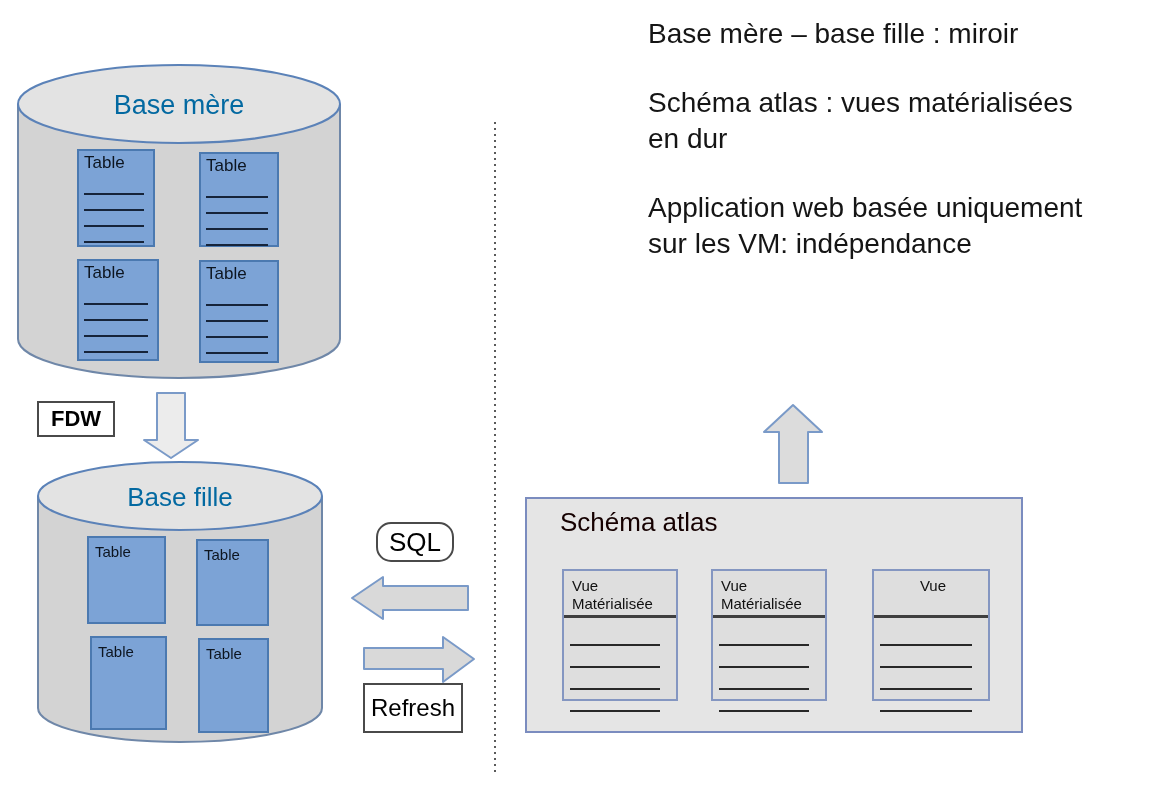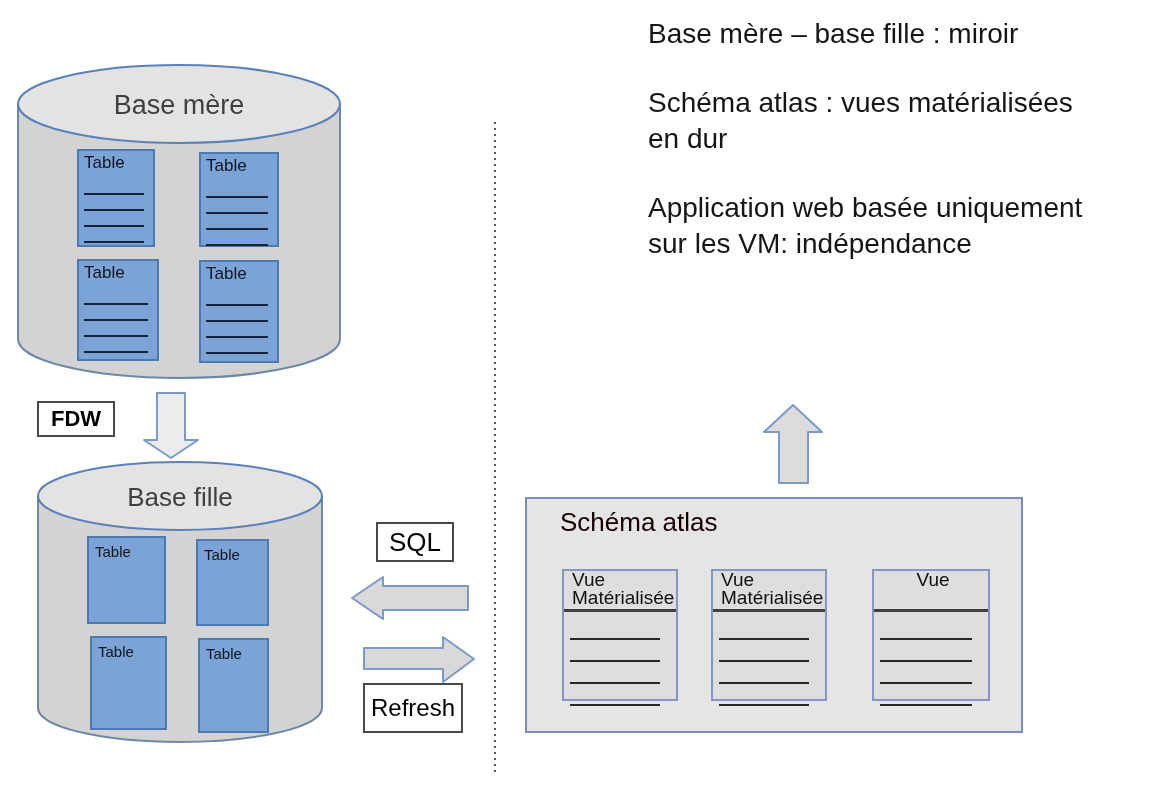--- a/index.html
+++ b/index.html
@@ -4,38 +4,38 @@
 <style>
   html,body{margin:0;padding:0;background:#fff;}
   .canvas{
     position:relative;width:1155px;height:788px;background:#ffffff;overflow:hidden;
     font-family:"Liberation Sans","DejaVu Sans",sans-serif;color:#111;
   }
   .abs{position:absolute;}
   svg.layer{position:absolute;left:0;top:0;z-index:0;}
 
   
-  .cyl-title{z-index:2;text-align:center;font-size:27px;color:#404040;}
+  .cyl-title{z-index:2;text-align:center;font-size:27px;color:#0369a1;}
 
   
   .tcard{
     z-index:2;background:#7CA3D6;border:2px solid #4B79B0;box-sizing:border-box;
   }
   .tcard .tlabel{font-size:17px;color:#0d1520;padding:2px 0 0 5px;line-height:20px;}
   .tcard.small .tlabel{font-size:15px;padding:4px 0 0 6px;}
   .mlines{position:absolute;top:28px;left:5px;right:9px;}
   .mline{height:14px;border-bottom:2px solid #16243a;}
 
   
   .tag{
     z-index:2;background:#ffffff;border:2px solid #4a4a4a;box-sizing:border-box;
     display:flex;align-items:center;justify-content:center;color:#000;
   }
   .tag.fdw{font-size:22px;font-weight:700;}
-  .tag.sql{font-size:26px;}
+  .tag.sql{font-size:26px;border-radius:15px;}
   .tag.refresh{font-size:24px;}
 
   
   .notes{z-index:2;width:505px;}
   .note{font-size:28px;line-height:36px;margin:0 0 33px 0;color:#151515;}
   .note div{white-space:nowrap;}
 
   
   .app-ellipse{
     z-index:2;background:#EE3A3C;border:2px solid #7787B5;border-radius:50%;
@@ -46,21 +46,21 @@
     z-index:2;background:#e5e5e5;border:2px solid #7B8CBF;box-sizing:border-box;
   }
   .schema-title{position:absolute;left:33px;top:8px;font-size:26px;color:#150000;}
 
   
   .vcard{
     position:absolute;top:70px;width:116px;height:132px;background:#DEDEDE;
     border:2px solid #8496C1;box-sizing:border-box;
   }
   .vhead{
-    height:38px;padding:0 4px 0 8px;font-size:19px;line-height:18px;
+    height:38px;padding:6px 4px 0 8px;font-size:15px;line-height:18px;
     border-bottom:3px solid #3f3f3f;color:#101010;
   }
   .vcard.center .vhead{text-align:center;}
   .vlines{padding:6px 16px 0 6px;}
   .vline{height:20px;border-bottom:2px solid #282828;}
 </style>
 </head>
 <body>
 
 <div class="canvas">

